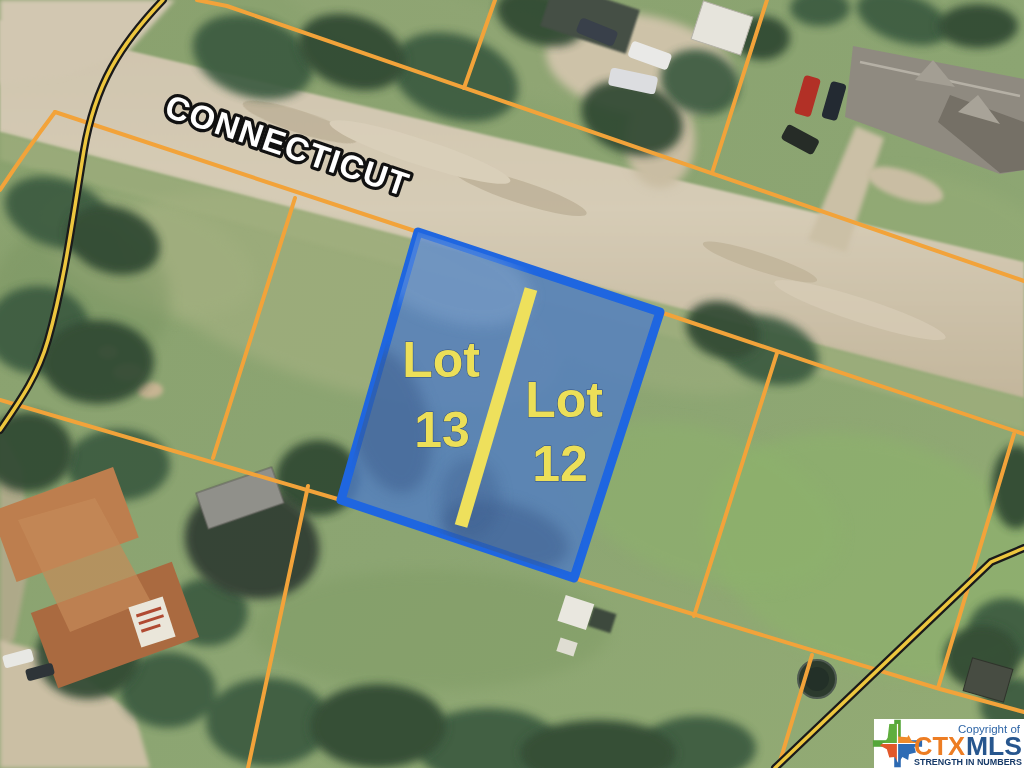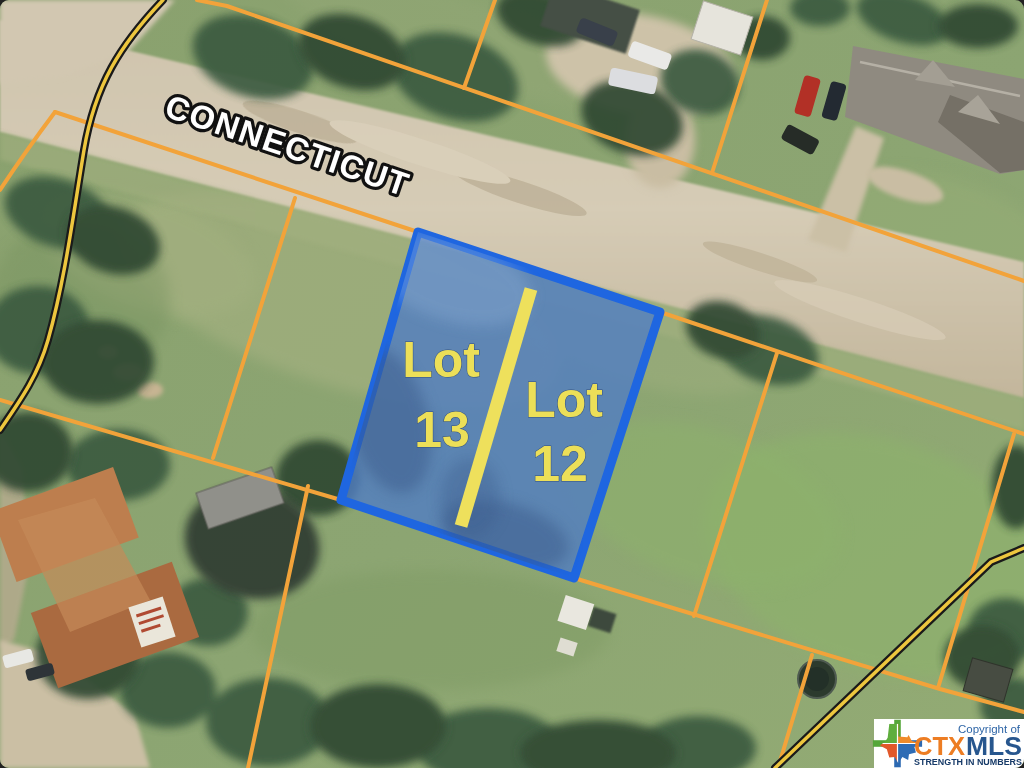--- a/index.html
+++ b/index.html
@@ -2,21 +2,20 @@
 <html><head>
 <meta charset="utf-8">
 <style>
   html,body{margin:0;padding:0;background:#222;}
   .stage{
     position:relative;
     width:1024px;height:768px;
     overflow:hidden;
     font-family:"Liberation Sans",sans-serif;
     user-select:none;
-    border-radius:9px;
   }
   .stage svg{display:block;width:1024px;height:768px;}
   text{font-family:"Liberation Sans",sans-serif;}
 </style>
 </head>
 <body>
 
 <div class="stage">
 <svg viewBox="0 0 1024 768">
   <defs>

